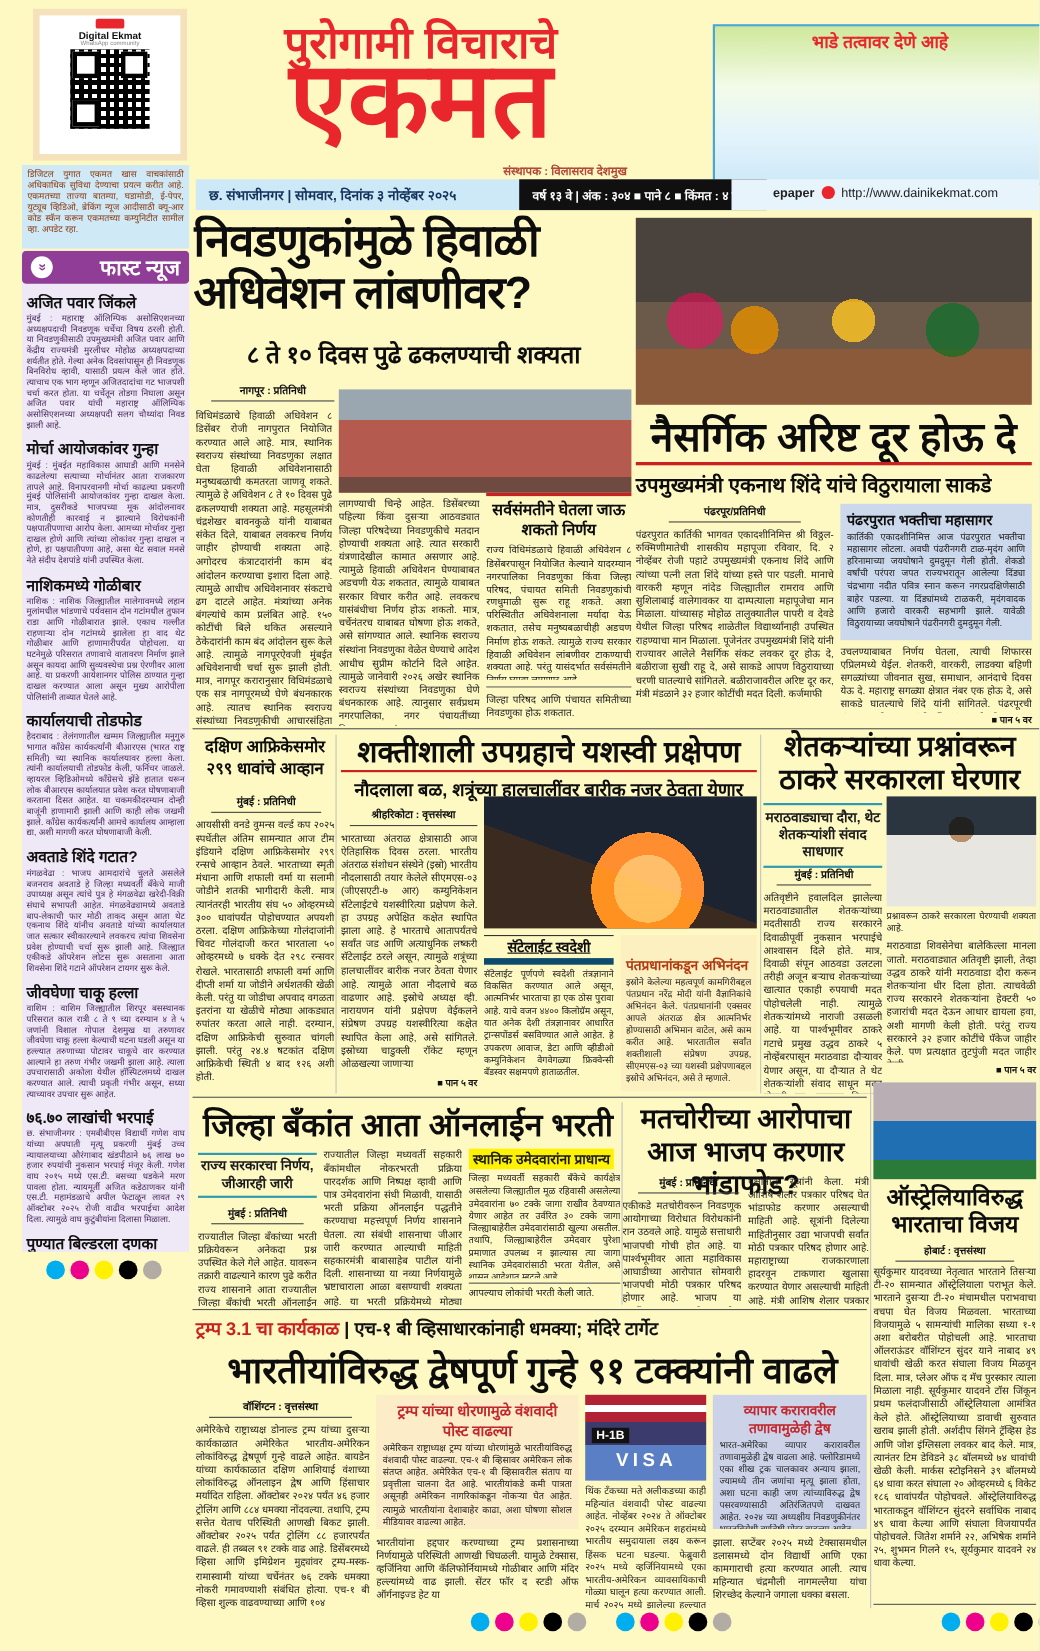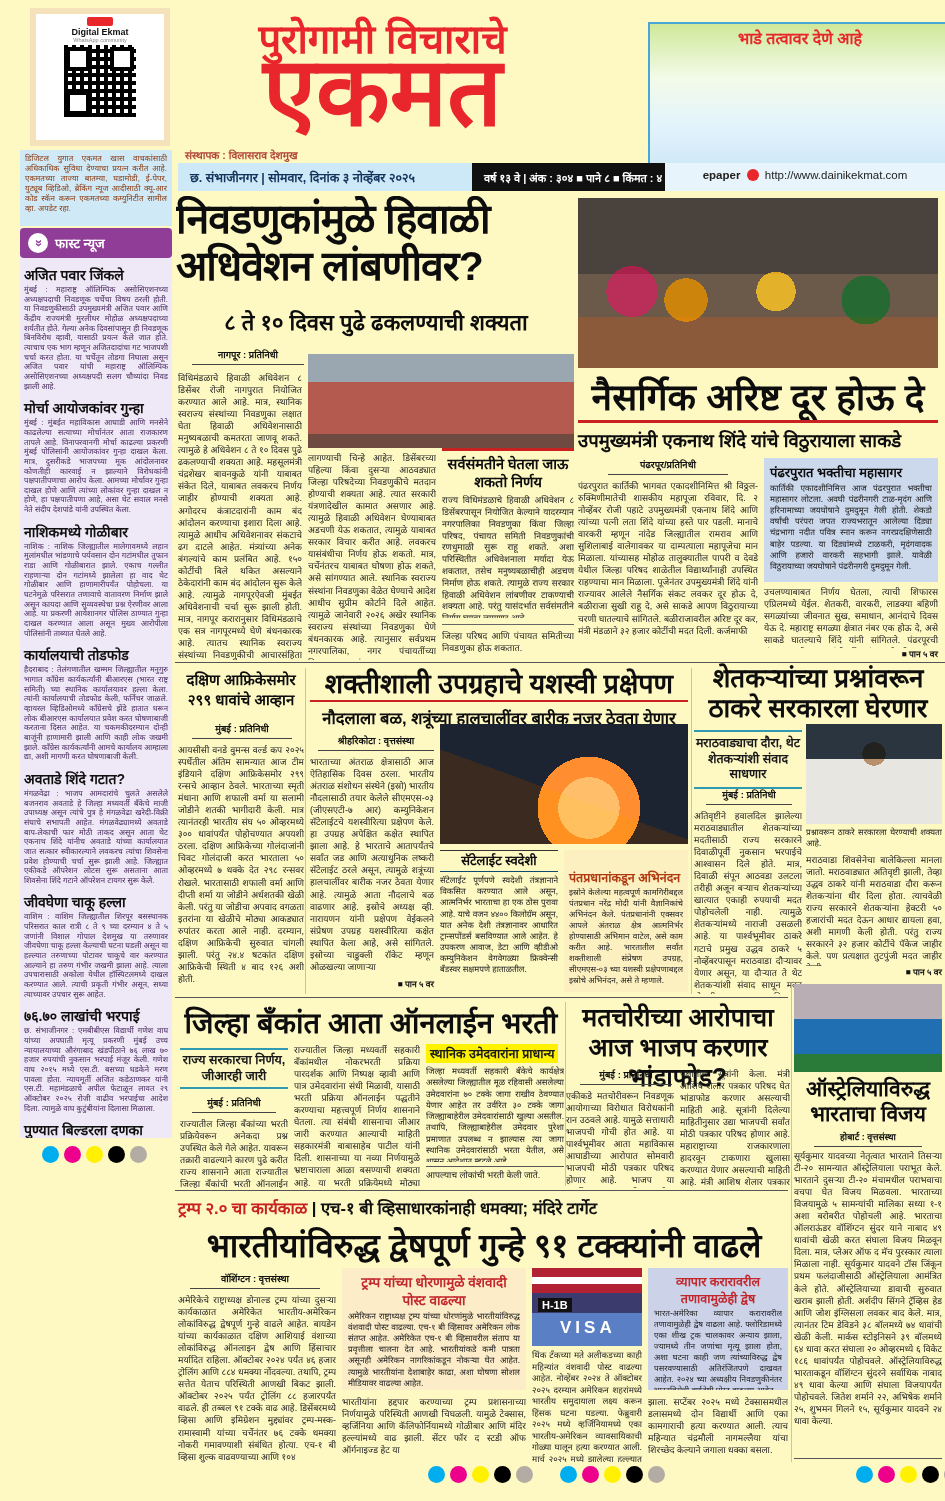--- a/index.html
+++ b/index.html
@@ -40,40 +40,40 @@
         <div class="qr-eye" style="left:2px;top:2px;"></div>
         <div class="qr-eye" style="right:2px;top:2px;"></div>
         <div class="qr-eye" style="left:2px;bottom:2px;"></div>
       </div>
     </div>
   </div>
   <div class="abs" style="left:20px;top:150px;width:152px;height:76px;background:#cfe9f7;padding:4px 5px;font-size:8px;line-height:1.25;color:#8a3a10;text-align:justify;overflow:hidden;">डिजिटल युगात एकमत खास वाचकांसाठी अधिकाधिक सुविधा देण्याचा प्रयत्न करीत आहे. एकमतच्या ताज्या बातम्या, घडामोडी, ई-पेपर, युट्यूब व्हिडिओ, ब्रेकिंग न्यूज आदीसाठी क्यू-आर कोड स्कॅन करून एकमतच्या कम्युनिटीत सामील व्हा. अपडेट रहा.</div>
 
   <div class="abs" style="left:185px;top:10px;width:395px;text-align:center;font-size:40px;font-weight:700;color:#e8262b;">पुरोगामी विचाराचे</div>
   <div class="abs" style="left:185px;top:44px;width:395px;height:104px;text-align:center;font-size:96px;line-height:1.0;font-weight:800;color:#e8262b;overflow:hidden;">एकमत</div>
-  <div class="abs" style="left:185px;top:148px;width:385px;text-align:left;font-size:10.5px;font-weight:700;color:#b2483a;">संस्थापक : विलासराव देशमुख</div>
+  <div class="abs" style="left:185px;top:148px;width:385px;text-align:right;font-size:10.5px;font-weight:700;color:#b2483a;">संस्थापक : विलासराव देशमुख</div>
 
   <div class="abs ad-box" style="left:648px;top:22px;width:304px;height:146px;">
     <div style="font-size:16px;font-weight:800;color:#e8262b;text-align:center;margin-top:3px;">भाडे तत्वावर देणे आहे</div>
   </div>
 
   <div class="abs" style="left:178px;top:163px;width:767px;height:28px;background:#cde9f8;">
     <div class="abs" style="left:12px;top:6px;font-size:12.5px;font-weight:700;color:#13335c;">छ. संभाजीनगर | सोमवार, दिनांक ३ नोव्हेंबर २०२५</div>
     <div class="abs" style="left:294px;top:0;height:28px;background:#101010;color:#fff;font-size:11px;font-weight:700;padding:7px 12px 0;">वर्ष १३ वे | अंक : ३०४ ■ पाने ८ ■ किंमत : ४ रुपये</div>
     <div class="abs" style="right:0;top:0;width:280px;height:28px;background:#e7f4fc;text-align:center;padding-top:6px;font-size:11.5px;color:#222;">
       <span style="font-weight:700;">epaper</span>
       <span style="display:inline-block;width:12px;height:12px;background:#e8262b;border-radius:50%;vertical-align:-2px;margin:0 3px;"></span>
       <span>http://www.dainikekmat.com</span>
     </div>
   </div>
 
   <div class="abs" style="left:20px;top:228px;width:152px;height:910px;background:#efe8f6;overflow:hidden;">
     <div style="height:30px;background:#8f3d96;border-radius:4px;display:flex;align-items:center;gap:7px;padding-left:8px;">
       <span style="width:20px;height:20px;background:#fff;border-radius:50%;color:#8f3d96;font-weight:800;text-align:center;line-height:20px;font-size:13px;transform:rotate(-90deg);display:inline-block;">«</span>
-      <span style="color:#fff;font-size:13px;font-weight:800;">फास्ट न्यूज</span>
+      <span style="color:#fff;font-size:19px;font-weight:800;margin-left:36px;">फास्ट न्यूज</span>
     </div>
     <div>
       <div class="sb-item-title">अजित पवार जिंकले</div>
       <div class="sb-item-body">मुंबई : महाराष्ट्र ऑलिम्पिक असोसिएशनच्या अध्यक्षपदाची निवडणूक चर्चेचा विषय ठरली होती. या निवडणुकीसाठी उपमुख्यमंत्री अजित पवार आणि केंद्रीय राज्यमंत्री मुरलीधर मोहोळ अध्यक्षपदाच्या शर्यतीत होते. गेल्या अनेक दिवसांपासून ही निवडणूक बिनविरोध व्हावी, यासाठी प्रयत्न केले जात होते. त्याचाच एक भाग म्हणून अजितदादांचा गट भाजपशी चर्चा करत होता. या चर्चेतून तोडगा निघाला असून अजित पवार यांची महाराष्ट्र ऑलिम्पिक असोसिएशनच्या अध्यक्षपदी सलग चौथ्यांदा निवड झाली आहे.</div>
     </div>
     <div>
       <div class="sb-item-title">मोर्चा आयोजकांवर गुन्हा</div>
       <div class="sb-item-body">मुंबई : मुंबईत महाविकास आघाडी आणि मनसेने काढलेल्या सत्याच्या मोर्चानंतर आता राजकारण तापले आहे. विनापरवानगी मोर्चा काढल्या प्रकरणी मुंबई पोलिसांनी आयोजकांवर गुन्हा दाखल केला. मात्र, दुसरीकडे भाजपच्या मूक आंदोलनावर कोणतीही कारवाई न झाल्याने विरोधकांनी पक्षपातीपणाचा आरोप केला. आमच्या मोर्चावर गुन्हा दाखल होणे आणि त्यांच्या लोकांवर गुन्हा दाखल न होणे, हा पक्षपातीपणा आहे, असा थेट सवाल मनसे नेते संदीप देशपांडे यांनी उपस्थित केला.</div>
     </div>
     <div>
@@ -150,21 +150,21 @@
 
   <div>
     <div class="abs hl" style="left:310px;top:664px;width:378px;font-size:27px;text-align:center;white-space:nowrap;overflow:hidden;">शक्तीशाली उपग्रहाचे यशस्वी प्रक्षेपण</div>
     <div class="abs" style="left:310px;top:700px;width:378px;height:2px;background:#c92121;"></div>
     <div class="abs hl" style="left:310px;top:706px;width:378px;font-size:16.5px;text-align:center;">नौदलाला बळ, शत्रूंच्या हालचालींवर बारीक नजर ठेवता येणार</div>
     <div class="abs bl" style="left:318px;top:734px;width:116px;">श्रीहरिकोटा : वृत्तसंस्था</div>
     <div class="abs jtxt" style="left:310px;top:756px;width:124px;height:222px;">भारताच्या अंतराळ क्षेत्रासाठी आज ऐतिहासिक दिवस ठरला. भारतीय अंतराळ संशोधन संस्थेने (इस्रो) भारतीय नौदलासाठी तयार केलेले सीएमएस-०३ (जीएसएटी-७ आर) कम्युनिकेशन सॅटेलाईटचे यशस्वीरित्या प्रक्षेपण केले. हा उपग्रह अपेक्षित कक्षेत स्थापित झाला आहे. हे भारताचे आतापर्यंतचे सर्वांत जड आणि अत्याधुनिक लष्करी सॅटेलाईट ठरले असून, त्यामुळे शत्रूंच्या हालचालींवर बारीक नजर ठेवता येणार आहे. त्यामुळे आता नौदलाचे बळ वाढणार आहे. इस्रोचे अध्यक्ष व्ही. नारायणन यांनी प्रक्षेपण वेईकलने संप्रेषण उपग्रह यशस्वीरित्या कक्षेत स्थापित केला आहे, असे सांगितले. इस्रोच्या चाडुक्ली रॉकेट म्हणून ओळखल्या जाणाऱ्या</div>
     <div class="abs jump" style="left:310px;top:978px;width:124px;">■ पान ५ वर</div>
     <div class="abs photo" style="left:440px;top:724px;width:248px;height:120px;background:linear-gradient(200deg,#1b2430 0 55%,#3a2a20 55% 100%),radial-gradient(circle at 60% 70%,#ffb347 0 18%,#ff7b00 18% 30%,transparent 30%);background-blend-mode:screen;"></div>
     <div class="abs" style="left:440px;top:850px;width:118px;height:142px;overflow:hidden;">
-      <div class="boxtitle" style="font-size:13px;border-top:1px solid #333;border-bottom:1px solid #0c4a6e;padding:2px 0;">सॅटेलाईट स्वदेशी</div>
+      <div class="boxtitle" style="font-size:13px;border-top:1px solid #333;border-bottom:6px solid #0c4a6e;padding:2px 0;text-decoration:underline;">सॅटेलाईट स्वदेशी</div>
       <div class="jtxt" style="font-size:8.3px;margin-top:3px;">सॅटेलाईट पूर्णपणे स्वदेशी तंत्रज्ञानाने विकसित करण्यात आले असून, आत्मनिर्भर भारताचा हा एक ठोस पुरावा आहे. याचे वजन ४४०० किलोग्रॅम असून, यात अनेक देशी तंत्रज्ञानावर आधारित ट्रान्सपोंडर्स बसविण्यात आले आहेत. हे उपकरण आवाज, डेटा आणि व्हीडीओ कम्युनिकेशन वेगवेगळ्या फ्रिक्वेन्सी बँडस्वर सक्षमपणे हाताळतील.</div>
     </div>
     <div class="abs" style="left:564px;top:850px;width:124px;height:142px;background:#fdf0c0;padding:19px 5px;overflow:hidden;">
       <div class="hl" style="font-size:12.5px;color:#b03a10;">पंतप्रधानांकडून अभिनंदन</div>
       <div class="jtxt" style="font-size:8.2px;margin-top:2px;">इस्रोने केलेल्या महत्वपूर्ण कामगिरीबद्दल पंतप्रधान नरेंद्र मोदी यांनी वैज्ञानिकांचे अभिनंदन केले. पंतप्रधानांनी एक्सवर आपले अंतराळ क्षेत्र आत्मनिर्भर होण्यासाठी अभिमान वाटेल, असे काम करीत आहे. भारतातील सर्वांत शक्तीशाली संप्रेषण उपग्रह, सीएमएस-०३ च्या यशस्वी प्रक्षेपणाबद्दल इस्रोचे अभिनंदन, असे ते म्हणाले.</div>
     </div>
   </div>
 
   <div>
     <div class="abs hl" style="left:694px;top:664px;width:248px;font-size:26px;line-height:1.15;text-align:center;">शेतकऱ्यांच्या प्रश्नांवरून ठाकरे सरकारला घेरणार</div>
@@ -206,21 +206,21 @@
     <div class="abs hl" style="left:794px;top:1076px;width:148px;font-size:21px;line-height:1.2;text-align:center;">ऑस्ट्रेलियाविरुद्ध भारताचा विजय</div>
     <div class="abs bl" style="left:814px;top:1130px;width:108px;font-size:9px;">होबार्ट : वृत्तसंस्था</div>
     <div class="abs jtxt" style="left:794px;top:1150px;width:148px;height:304px;">सूर्यकुमार यादवच्या नेतृत्वात भारताने तिसऱ्या टी-२० सामन्यात ऑस्ट्रेलियाला पराभूत केले. भारताने दुसऱ्या टी-२० मंचामधील पराभवाचा वचपा घेत विजय मिळवला. भारताच्या विजयामुळे ५ सामन्यांची मालिका सध्या १-१ अशा बरोबरीत पोहोचली आहे. भारताचा ऑलराऊंडर वॉशिंग्टन सुंदर याने नाबाद ४९ धावांची खेळी करत संघाला विजय मिळवून दिला. मात्र, प्लेअर ऑफ द मॅच पुरस्कार त्याला मिळाला नाही. सूर्यकुमार यादवने टॉस जिंकून प्रथम फलंदाजीसाठी ऑस्ट्रेलियाला आमंत्रित केले होते. ऑस्ट्रेलियाच्या डावाची सुरुवात खराब झाली होती. अर्शदीप सिंगने ट्रॅव्हिस हेड आणि जोश इंग्लिसला लवकर बाद केले. मात्र, त्यानंतर टिम डेविडने ३८ बॉलमध्ये ७४ धावांची खेळी केली. मार्कस स्टोइनिसने ३९ बॉलमध्ये ६४ धावा करत संघाला २० ओव्हरमध्ये ६ विकेट १८६ धावांपर्यंत पोहोचवले. ऑस्ट्रेलियाविरुद्ध भारताकडून वॉशिंग्टन सुंदरने सर्वाधिक नाबाद ४९ धावा केल्या आणि संघाला विजयापर्यंत पोहोचवले. जितेश शर्माने २२, अभिषेक शर्माने २५, शुभमन गिलने १५, सूर्यकुमार यादवने २४ धावा केल्या.</div>
     <div class="abs hline" style="left:794px;top:1458px;width:148px;"></div>
   </div>
 
   <div class="abs hline" style="left:175px;top:1190px;width:613px;"></div>
 
   <div>
     <div class="abs" style="left:178px;top:1196px;width:610px;font-size:16.5px;font-weight:800;">
-      <span style="color:#c92121;">ट्रम्प २.० चा कार्यकाळ</span>
+      <span style="color:#c92121;">ट्रम्प 3.1 चा कार्यकाळ</span>
       <span style="color:#111;">| एच-१ बी व्हिसाधारकांनाही धमक्या; मंदिरे टार्गेट</span>
     </div>
     <div class="abs hl" style="left:178px;top:1222px;width:612px;font-size:33px;text-align:center;white-space:nowrap;overflow:hidden;">भारतीयांविरुद्ध द्वेषपूर्ण गुन्हे ९१ टक्क्यांनी वाढले</div>
     <div class="abs bl" style="left:190px;top:1272px;width:130px;">वॉशिंग्टन : वृत्तसंस्था</div>
     <div class="abs jtxt" style="left:178px;top:1294px;width:158px;height:170px;">अमेरिकेचे राष्ट्राध्यक्ष डोनाल्ड ट्रम्प यांच्या दुसऱ्या कार्यकाळात अमेरिकेत भारतीय-अमेरिकन लोकांविरुद्ध द्वेषपूर्ण गुन्हे वाढले आहेत. बायडेन यांच्या कार्यकाळात दक्षिण आशियाई वंशाच्या लोकांविरुद्ध ऑनलाइन द्वेष आणि हिंसाचार मर्यादित राहिला. ऑक्टोबर २०२४ पर्यंत ४६ हजार ट्रोलिंग आणि ८८४ धमक्या नोंदवल्या. तथापि, ट्रम्प सत्तेत येताच परिस्थिती आणखी बिकट झाली. ऑक्टोबर २०२५ पर्यंत ट्रोलिंग ८८ हजारपर्यंत वाढले. ही तब्बल ९१ टक्के वाढ आहे. डिसेंबरमध्ये व्हिसा आणि इमिग्रेशन मुद्द्यांवर ट्रम्प-मस्क-रामास्वामी यांच्या चर्चेनंतर ७६ टक्के धमक्या नोकरी गमावण्याशी संबंधित होत्या. एच-१ बी व्हिसा शुल्क वाढवण्याच्या आणि १०४</div>
     <div class="abs" style="left:342px;top:1268px;width:184px;height:122px;background:#fcecc8;padding:5px 6px;overflow:hidden;">
       <div class="hl" style="font-size:13.5px;color:#c2272d;text-align:center;">ट्रम्प यांच्या धोरणामुळे वंशवादी पोस्ट वाढल्या</div>
       <div class="jtxt" style="font-size:8.3px;margin-top:2px;">अमेरिकन राष्ट्राध्यक्ष ट्रम्प यांच्या धोरणांमुळे भारतीयांविरुद्ध वंशवादी पोस्ट वाढल्या. एच-१ बी व्हिसावर अमेरिकन लोक संतप्त आहेत. अमेरिकेत एच-१ बी व्हिसावरील संताप या प्रवृत्तीला चालना देत आहे. भारतीयांकडे कमी पात्रता असूनही अमेरिकन नागरिकांकडून नोकऱ्या घेत आहेत. त्यामुळे भारतीयांना देशाबाहेर काढा, अशा घोषणा सोशल मीडियावर वाढल्या आहेत.</div>
     </div>
     <div class="abs jtxt" style="left:342px;top:1396px;width:184px;height:66px;">भारतीयांना हद्दपार करण्याच्या ट्रम्प प्रशासनाच्या निर्णयामुळे परिस्थिती आणखी चिघळली. यामुळे टेक्सास, व्हर्जिनिया आणि कॅलिफोर्नियामध्ये गोळीबार आणि मंदिर हल्ल्यांमध्ये वाढ झाली. सेंटर फॉर द स्टडी ऑफ ऑर्गनाइज्ड हेट या</div>

